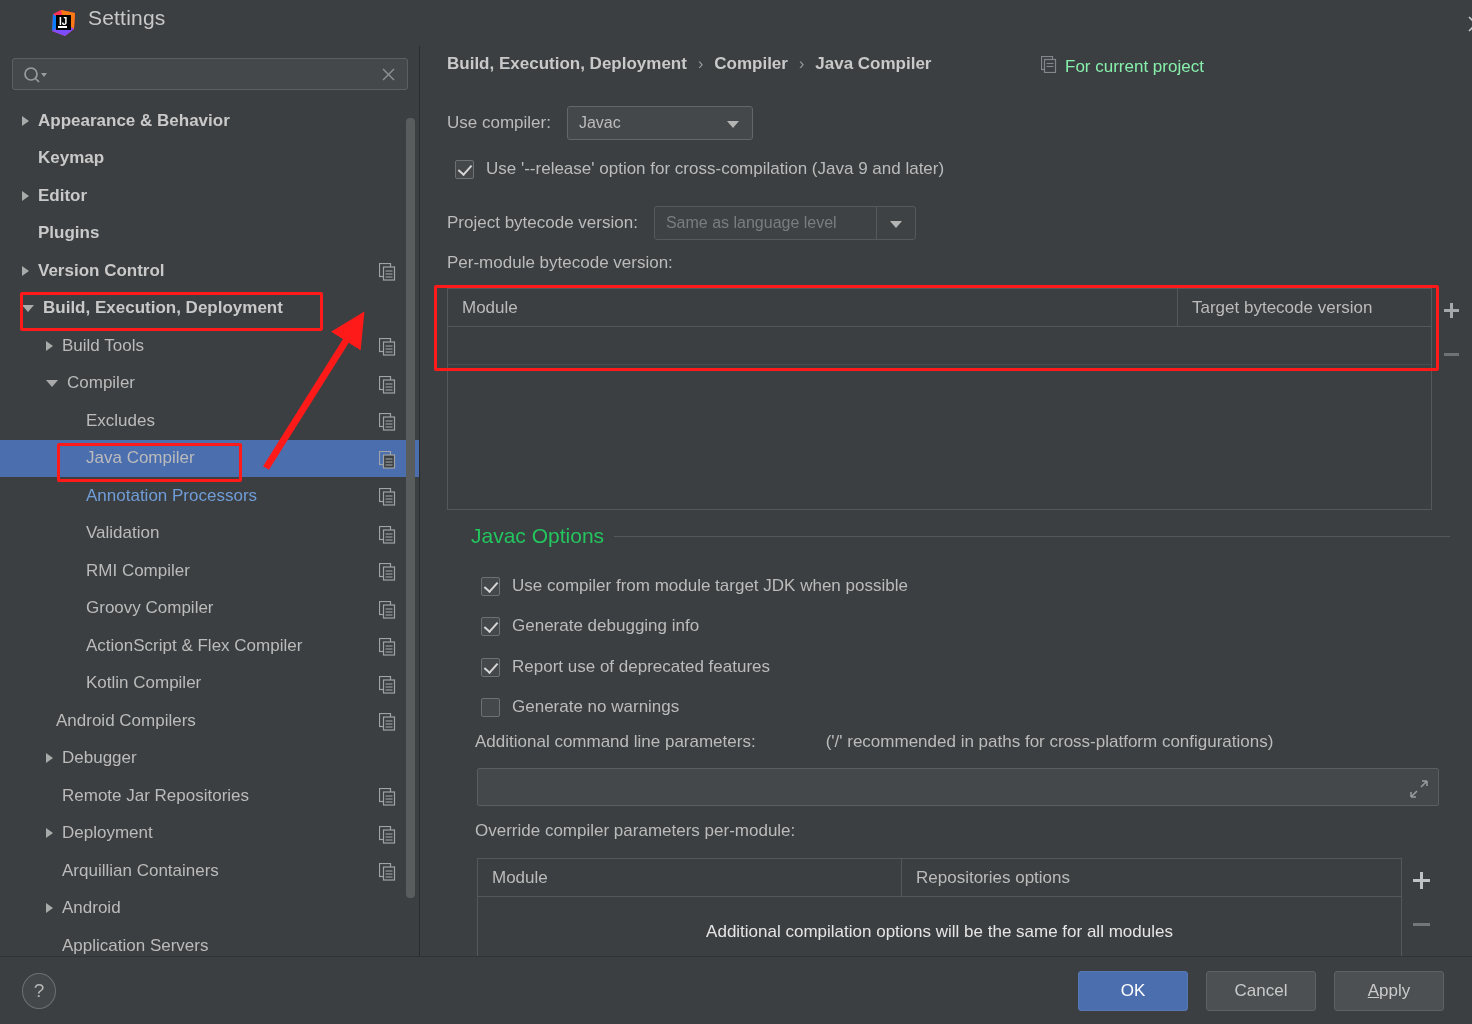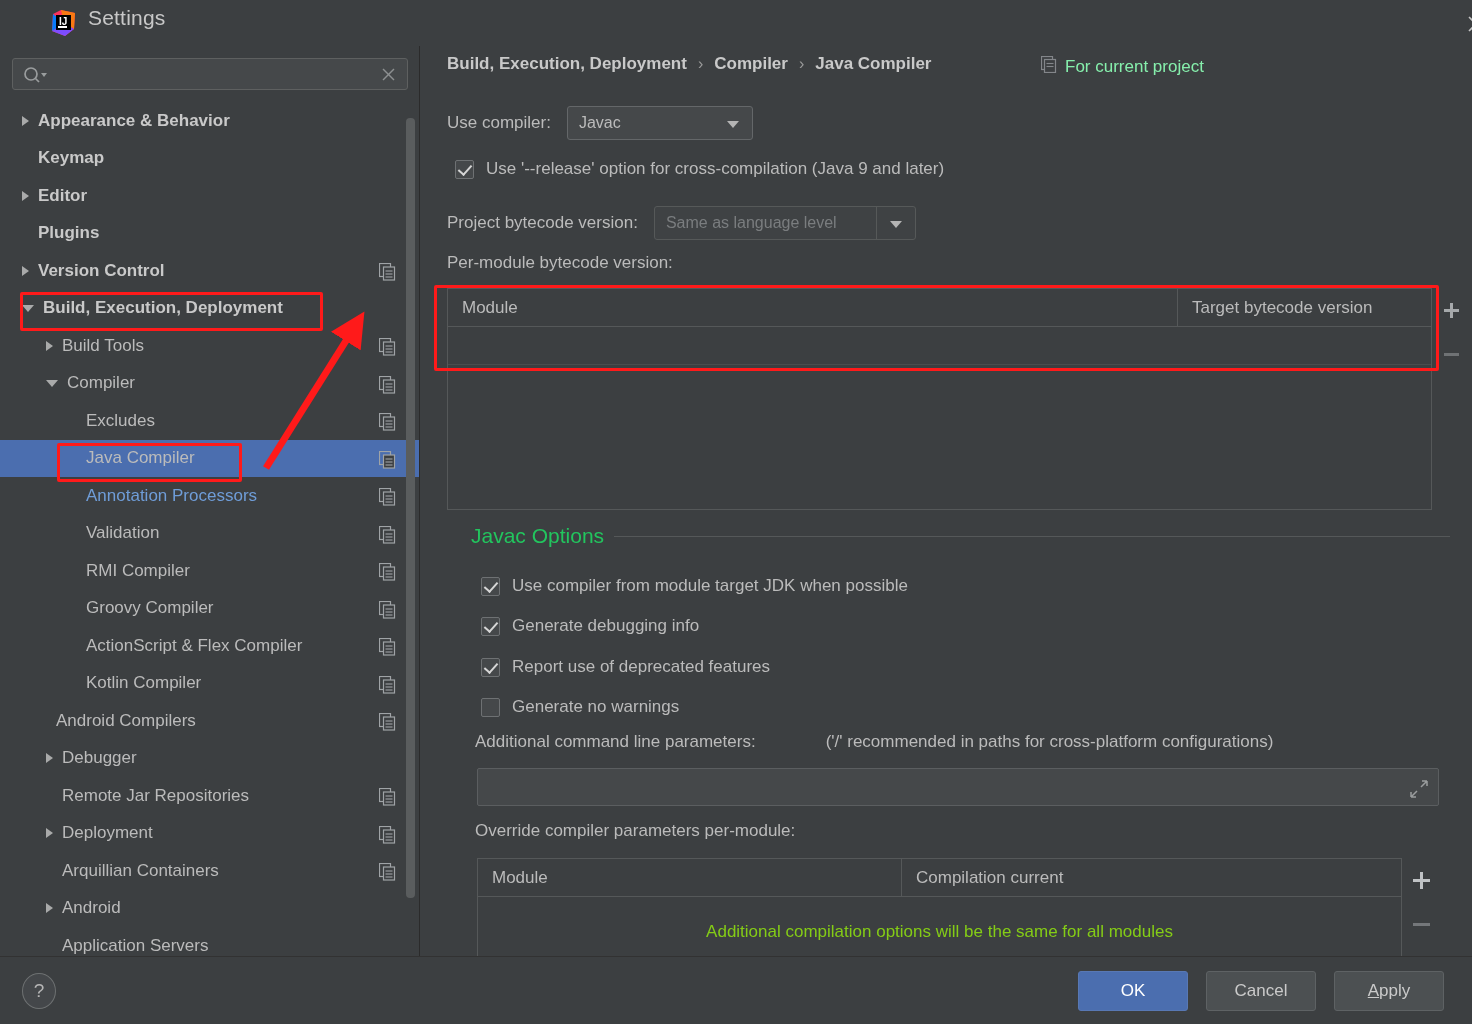--- a/index.html
+++ b/index.html
@@ -204,21 +204,21 @@
   .override-lbl { position: absolute; left: 54px; top: 775px; font-size: 17px; color: #bbbbbb; }
 
   .table2 {
     position: absolute; left: 56px; top: 812px; width: 925px; height: 110px;
     border: 1px solid #555859; background: #3c3f41; overflow: hidden;
   }
   .th2.col1 { flex: 0 0 424px; border-right: 1px solid #555859; }
   .th2.col2 { flex: 1; }
   .empty-msg {
     display: flex; align-items: center; justify-content: center;
-    height: 70px; font-size: 17px; color: #84cc16;
+    height: 70px; font-size: 17px; color: #e5e5e5;
   }
   .tbl2-side { position: absolute; left: 981px; top: 812px; width: 40px; height: 110px; }
 
   
   .bottombar {
     position: absolute; left: 0; bottom: 0; width: 1472px; height: 68px;
     background: #3c3f41; border-top: 1px solid #323232;
   }
   .help-btn {
     position: absolute; left: 22px; top: 16px;
@@ -597,21 +597,21 @@
           <path d="M9 13 L3 19 M3 19 L8 19 M3 19 L3 14" stroke="#9a9d9e" stroke-width="1.5" fill="none"></path>
         </svg>
       </span>
     </div>
 
     <span class="override-lbl">Override compiler parameters per-module:</span>
 
     <div class="table2">
       <div class="thead">
         <div class="th th2 col1">Module</div>
-        <div class="th th2 col2">Compilation current</div>
+        <div class="th th2 col2">Repositories options</div>
       </div>
       <div class="empty-msg">Additional compilation options will be the same for all modules</div>
     </div>
     <div class="tbl2-side">
       <div class="side-btn">
         <svg width="19" height="19" viewBox="0 0 19 19">
           <rect x="8" y="1" width="3" height="17" fill="#c0c3c5"></rect>
           <rect x="1" y="8" width="17" height="3" fill="#c0c3c5"></rect>
         </svg>
       </div>

